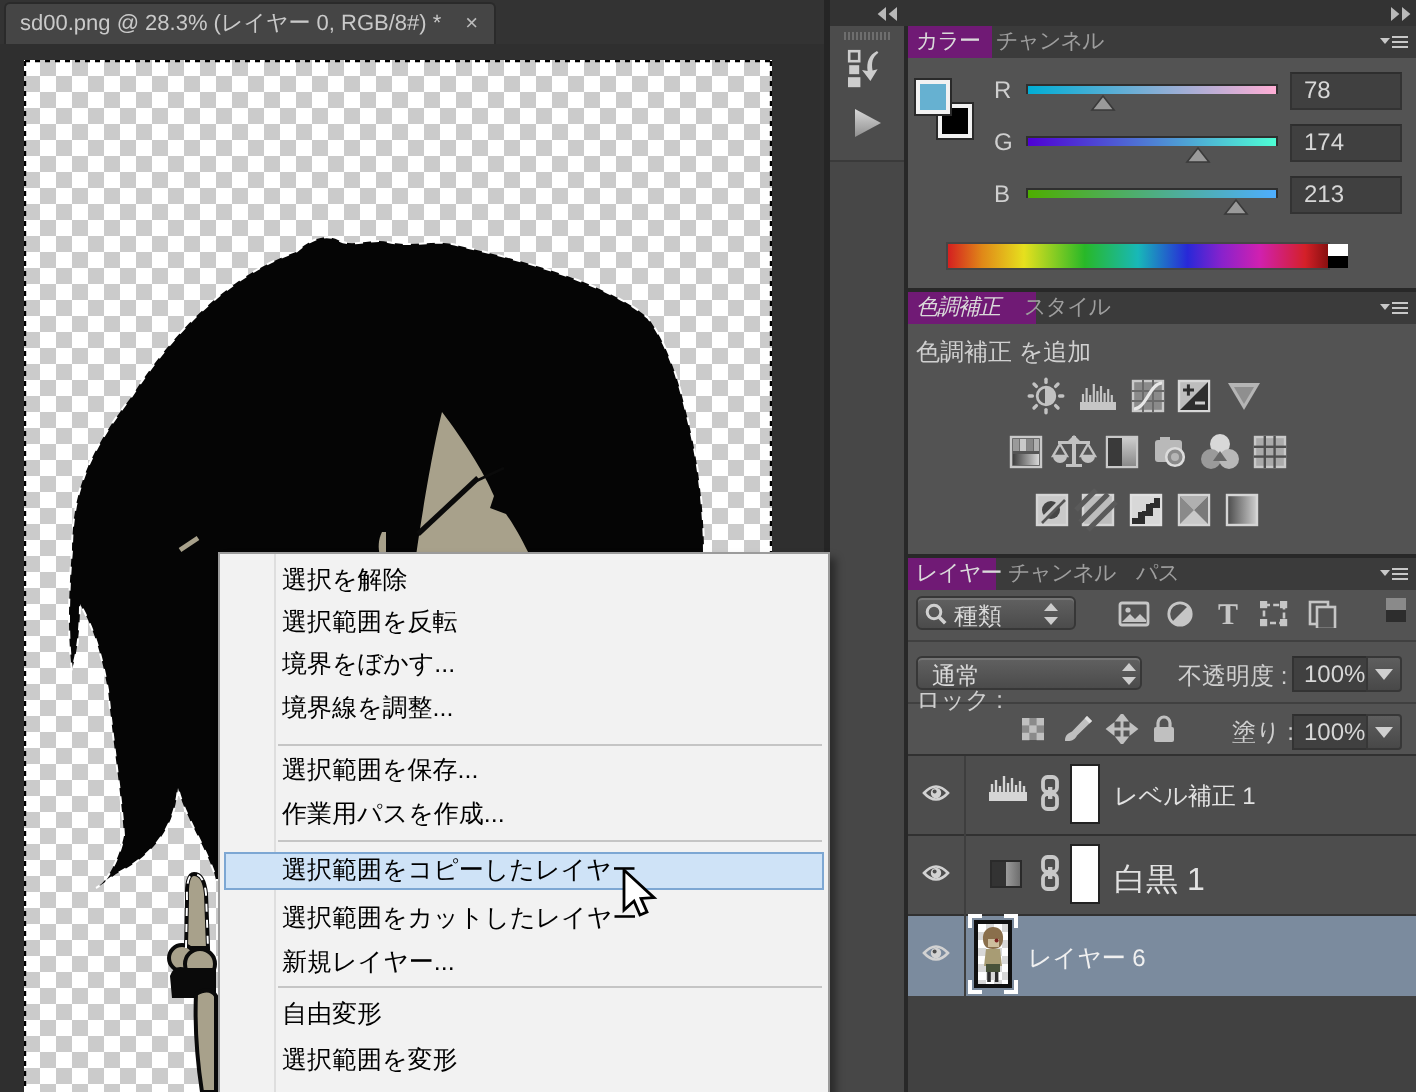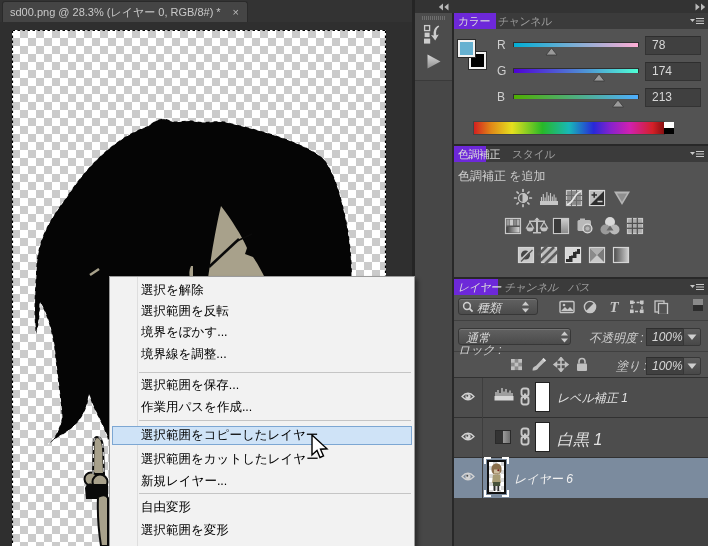--- a/index.html
+++ b/index.html
@@ -23,21 +23,21 @@
 #rtop { left:415px; top:0; width:293px; height:13px; background:#333333; color:#b5b5b5; font-size:9px; }
 
 
 #dock { left:415px; top:13px; width:37px; height:533px; background:#474747; }
 #dockicons { position:absolute; left:0; top:0; width:37px; height:68px; background:#4c4c4c; border-bottom:1px solid #3a3a3a; }
 
 
 .panel { left:454px; width:254px; background:#535353; }
 .tabrow { position:absolute; left:0; top:0; width:100%; height:16px; background:#3b3b3b; }
 .tab { position:absolute; top:0; height:16px; font-size:11px; letter-spacing:-0.5px; line-height:16px; padding:0 4px; color:#9e9e9e; white-space:nowrap; }
-.tab.active { background:#6d28d9; color:#dadada; }
+.tab.active { background:#701a75; color:#dadada; }
 .pmenu { position:absolute; right:4px; top:4px; width:14px; height:9px; }
 
 
 .vbox { position:absolute; background:#404040; border:1px solid #333333; border-top-color:#2e2e2e; color:#d7d7d7; font-size:12px; }
 
 
 #menu { left:109px; top:276px; width:306px; height:272px; background:#f2f2f2; border:1px solid #9b9b9b; box-shadow:3px 3px 4px rgba(0,0,0,0.4); z-index:40; }
 .mi { position:absolute; left:1px; width:302px; height:21px; color:#000000; font-size:12.5px; line-height:21px; padding-left:30px; }
 .msep { position:absolute; left:29px; right:3px; height:1px; background:#c5c5c5; }
 #hl { position:absolute; left:2px; top:149px; width:300px; height:19px; background:#cfe3f7; border:1px solid #7da7d3; }
@@ -184,21 +184,21 @@
     </svg>
   <div class="vbox" style="left:191px;top:75px;width:56px;height:19px;line-height:17px;padding-left:6px;">213</div>
 
   <div class="abs" style="left:20px;top:109px;width:190px;height:12px;background:linear-gradient(to right,#d42020 0%,#e08818 9%,#e6e01e 20%,#28b828 36%,#18b8b8 50%,#2828d8 63%,#8822cc 72%,#d020b0 82%,#d42028 94%,#881010 100%);outline:1px solid #454545;"></div>
   <div class="abs" style="left:210px;top:109px;width:10px;height:6px;background:#ffffff;"></div>
   <div class="abs" style="left:210px;top:115px;width:10px;height:6px;background:#000000;"></div>
 </div>
 
 <div class="abs panel" id="p-adj" style="top:146px;height:131px;">
   <div class="tabrow">
-    <div class="tab active" style="left:0px;width:32px;">色調補正</div>
+    <div class="tab active" style="left:0px;width:64px;font-style:italic;">色調補正</div>
     <div class="tab" style="left:54px;">スタイル</div>
     <svg class="pmenu" viewBox="0 0 14 9">
         <path d="M0 2 L5 2 L2.5 5 Z" fill="#c8c8c8"></path>
         <g stroke="#c8c8c8" stroke-width="1">
           <line x1="6" y1="1.5" x2="14" y2="1.5"></line>
           <line x1="6" y1="4" x2="14" y2="4"></line>
           <line x1="6" y1="6.5" x2="14" y2="6.5"></line>
         </g>
       </svg>
   </div>
@@ -353,21 +353,21 @@
           <stop offset="1" stop-color="#8a8a8a"></stop>
         </linearGradient>
       <linearGradient id="gsc" x1="0" y1="0" x2="1" y2="0">
           <stop offset="0" stop-color="#4a4a4a"></stop>
           <stop offset="1" stop-color="#cfcfcf"></stop>
         </linearGradient>
     </defs>
   </svg>
 </div>
 
-<div class="abs panel" id="p-layers" style="top:279px;height:267px;overflow:hidden;font-style:italic;">
+<div class="abs panel" id="p-layers" style="top:279px;height:267px;overflow:hidden;">
   <div class="tabrow">
     <div class="tab active" style="left:0px;width:44px;">レイヤー</div>
     <div class="tab" style="left:46px;">チャンネル</div>
     <div class="tab" style="left:110px;">パス</div>
     <svg class="pmenu" viewBox="0 0 14 9">
         <path d="M0 2 L5 2 L2.5 5 Z" fill="#c8c8c8"></path>
         <g stroke="#c8c8c8" stroke-width="1">
           <line x1="6" y1="1.5" x2="14" y2="1.5"></line>
           <line x1="6" y1="4" x2="14" y2="4"></line>
           <line x1="6" y1="6.5" x2="14" y2="6.5"></line>

